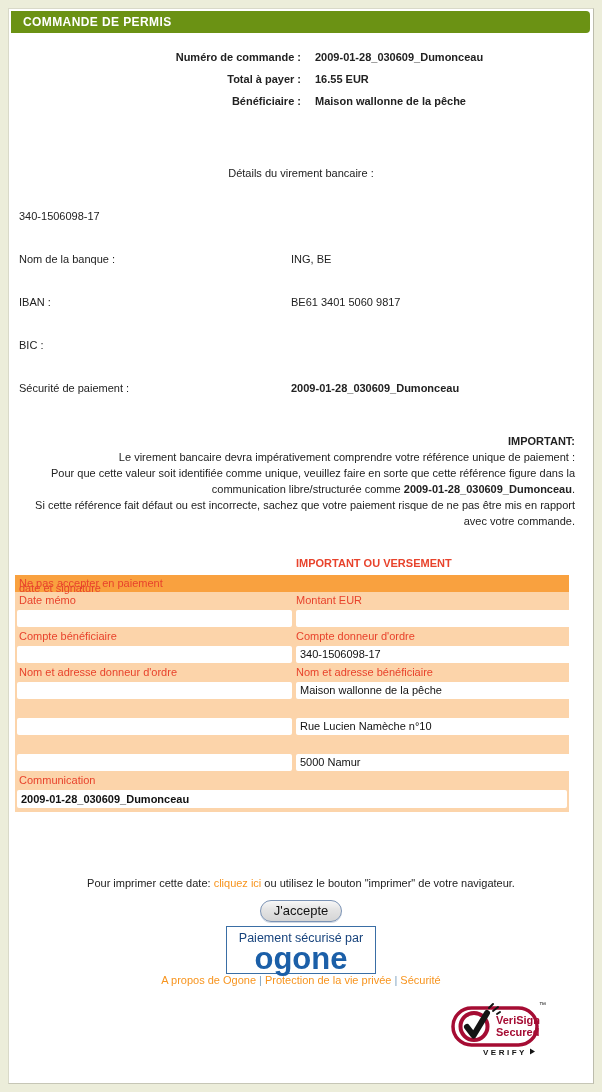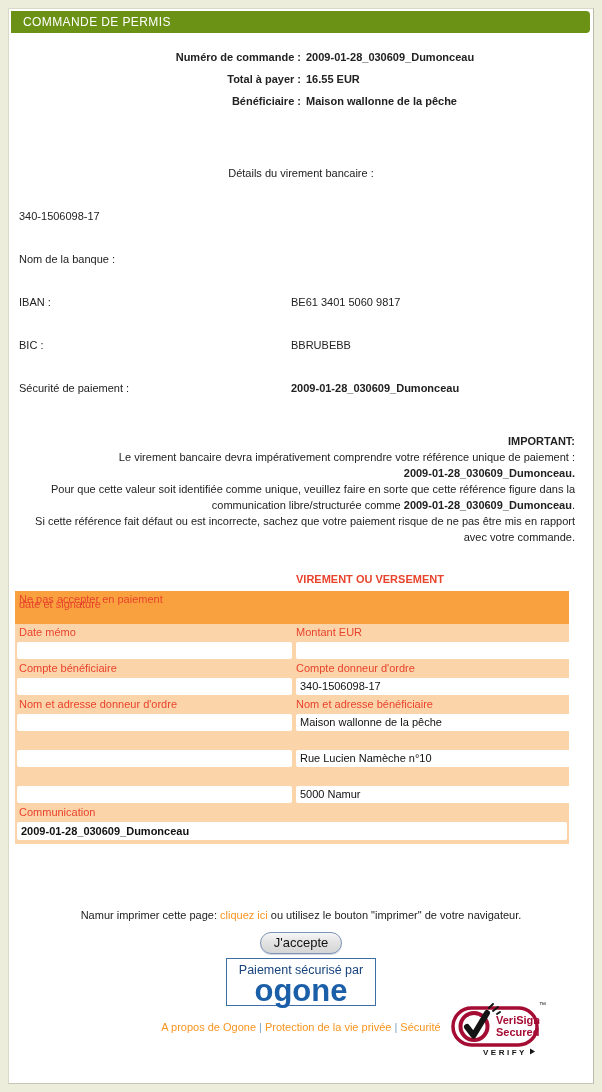--- a/index.html
+++ b/index.html
@@ -21,31 +21,31 @@
     border-right-color:#bcbcac;
     border-bottom-color:#c6c6b6;
     overflow:hidden;
   }
   .header-bar {
     margin:2px 3px 0 2px;
     height:22px;
     line-height:22px;
     background:var(--green-header,#6B9214);
     color:#fff;
-    font-weight:normal;
+    font-weight:bold;
     font-size:12px;
     letter-spacing:.4px;
     padding-left:12px;
     border-radius:0 4px 4px 0;
   }
   .summary { margin-top:13px; }
   .summary-row {
     display:grid;
     grid-template-columns:292px auto;
-    column-gap:5px;
+    column-gap:14px;
     line-height:22px;
     font-weight:bold;
   }
   .summary-row .lbl { text-align:right; }
   .details-title { margin-top:55px; text-align:center; }
   .bank-rows { margin-top:30px; }
   .bank-row {
     display:grid;
     grid-template-columns:272px auto;
     margin-left:10px;
@@ -75,21 +75,21 @@
   }
   .bold { font-weight:bold; }
   .transfer-table { margin:26px 0 0 6px; width:554px; }
   .t-head { display:grid; grid-template-columns:50% 50%; height:20px; line-height:16px; }
   .t-head .lh { padding-left:4px; color:var(--red-label,#E8432C);margin-top:25px; }
   .t-head .rh { padding-left:4px; color:var(--red-label,#E8432C); font-weight:bold; }
   .t-body { background:var(--orange-light,#FCD4AA); padding-bottom:3px; }
   .t-banner {
     background:var(--orange-dark,#F9A13F);
     color:var(--red-label,#E8432C);
-    height:33px; line-height:16px; padding-left:4px;
+    height:17px; line-height:16px; padding-left:4px;
   }
   .t-labels {
     display:grid; grid-template-columns:50% 50%;
     height:17px; line-height:17px;
     color:var(--red-label,#E8432C);
   }
   .t-labels > div { padding-left:4px; }
   .t-inputs { display:grid; grid-template-columns:50% 50%; height:19px; padding:1px 2px; column-gap:4px; }
   .cell-input {
     width:100%; height:17px;
@@ -126,21 +126,21 @@
     padding-top:4px;
   }
   .ogone-tagline { color:#17437C; font-size:12.5px; line-height:14px; }
   .ogone-brand {
     color:var(--ogone-blue,#1B5FA8);
     font-weight:bold;
     font-size:31px;
     line-height:28px;
     letter-spacing:0px;
   }
-  .ogone-links { margin-top:15px; text-align:center; font-size:11px; }
+  .ogone-links { margin-top:0; text-align:center; font-size:11px; }
   .ogone-links .sep { color:#7fa3c0; padding:0 3px; }
   .verisign {
     position:absolute;
     top:986px; right:44px;
     width:100px; height:66px;
   }
 </style>
 </head>
 <body>
 
@@ -165,48 +165,47 @@
     </div>
 
     <div class="details-title">Détails du virement bancaire :</div>
 
     <div class="bank-rows">
       <div class="bank-row">
         <div class="val">340-1506098-17</div>
       </div>
       <div class="bank-row">
         <div class="lbl">Nom de la banque :</div>
+        <div class="val">ING, BE</div>
       </div>
       <div class="bank-row">
         <div class="lbl">IBAN :</div>
         <div class="val">BE61 3401 5060 9817</div>
       </div>
       <div class="bank-row">
         <div class="lbl">BIC :</div>
-        <div class="val">BBRUBEBB</div>
       </div>
       <div class="bank-row">
         <div class="lbl">Sécurité de paiement :</div>
         <div class="val bold">2009-01-28_030609_Dumonceau</div>
       </div>
     </div>
 
 
     <div class="important">
       <div class="bold">IMPORTANT:</div>
       <div>Le virement bancaire devra impérativement comprendre votre référence unique de paiement :</div>
-      <div class="bold">2009-01-28_030609_Dumonceau.</div>
       <div><span>Pour que cette valeur soit identifiée comme unique, veuillez faire en sorte que cette référence figure dans la communication libre/structurée comme </span><span class="bold">2009-01-28_030609_Dumonceau</span><span>.</span></div>
       <div>Si cette référence fait défaut ou est incorrecte, sachez que votre paiement risque de ne pas être mis en rapport avec votre commande.</div>
     </div>
 
     <div class="transfer-table">
       <div class="t-head">
         <div class="lh">date et signature</div>
-        <div class="rh">VIREMENT OU VERSEMENT</div>
+        <div class="rh">IMPORTANT OU VERSEMENT</div>
       </div>
       <div class="t-body">
         <div class="t-banner">Ne pas accepter en paiement</div>
 
         <div class="t-labels">
           <div>Date mémo</div>
           <div>Montant EUR</div>
         </div>
         <div class="t-inputs">
           <input class="cell-input" type="text" style="">
@@ -243,21 +242,21 @@
 
         <div class="t-labels">
           <div>Communication</div>
         </div>
         <div class="t-full">
           <div class="cell-value">2009-01-28_030609_Dumonceau</div>
         </div>
       </div>
     </div>
 
-    <div class="print-line"><span>Namur imprimer cette page: </span><a class="link-orange">cliquez ici</a><span> ou utilisez le bouton "imprimer" de votre navigateur.</span></div>
+    <div class="print-line"><span>Pour imprimer cette date: </span><a class="link-orange">cliquez ici</a><span> ou utilisez le bouton "imprimer" de votre navigateur.</span></div>
 
     <div class="accept-row">
       <button class="btn">J'accepte</button>
     </div>
 
     <div class="ogone-row">
       <div class="ogone-box">
         <div class="ogone-tagline">Paiement sécurisé par</div>
         <div class="ogone-brand">ogone</div>
       </div>

